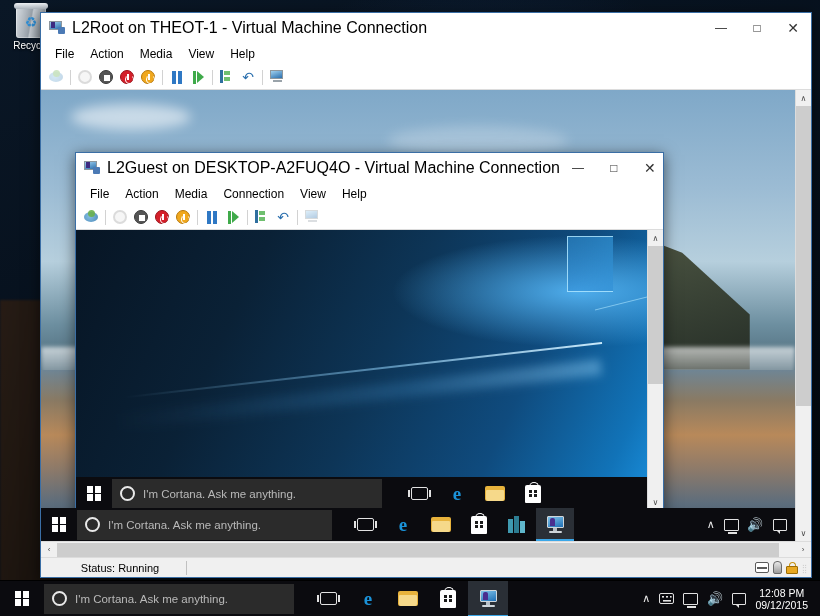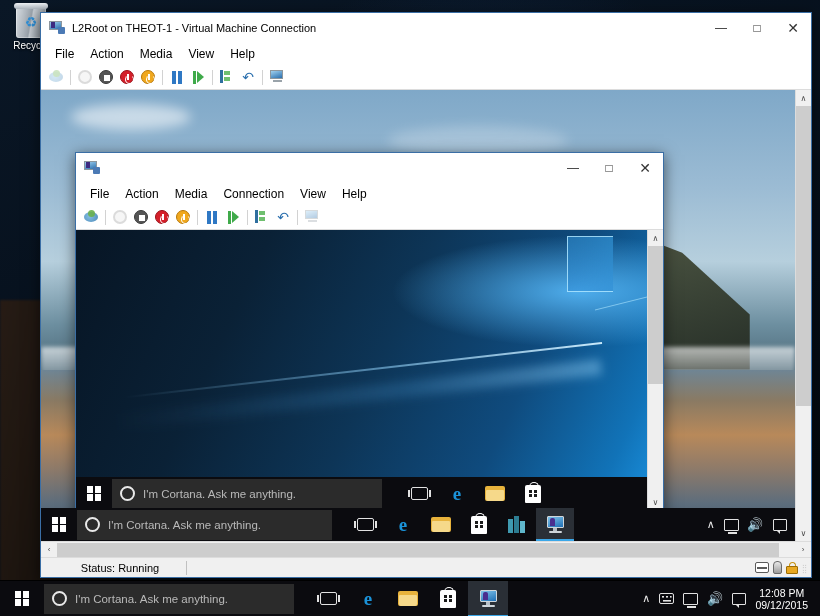--- a/index.html
+++ b/index.html
@@ -135,21 +135,21 @@
     position:absolute; background:#f0f0f0;
     border:1px solid #3a6ea5;
     box-shadow:0 3px 14px rgba(0,0,0,.55);
     display:flex; flex-direction:column;
   }
   .vm-title{
     height:30px; background:#fff; display:flex; align-items:center;
     padding-left:8px; flex:none;
   }
   .vm-title .ttl{
-    font-size:11px; color:#000; margin-left:7px; white-space:nowrap;
+    font-size:16px; color:#000; margin-left:7px; white-space:nowrap;
   }
   .vm-title .ctrls{ margin-left:auto; display:flex; height:30px;}
   .vm-title .ctrls div{
     width:36px;height:30px;display:flex;align-items:center;justify-content:center;
     color:#333; font-size:12px;
   }
   .vm-title .ctrls .cb-close{ font-size:14px; }
   .vm-ico{
     width:16px;height:14px;position:relative;flex:none;
   }
@@ -410,20 +410,21 @@
 
 
       <div class="vmwin" id="inner-window" style="left:34px; top:62px; width:589px; height:395px;">
 
         <div class="vm-title">
           <span class="vm-ico">
             <i class="s"></i>
               <i class="p"></i>
               <i class="c"></i>
           </span>
+          <span class="ttl">L2Guest on DESKTOP-A2FUQ4O - Virtual Machine Connection</span>
           <div class="ctrls">
             <div>—</div>
             <div>□</div>
             <div class="cb-close">✕</div>
           </div>
         </div>
 
         <div class="vm-menu">
           <span>File</span>
           <span>Action</span>

